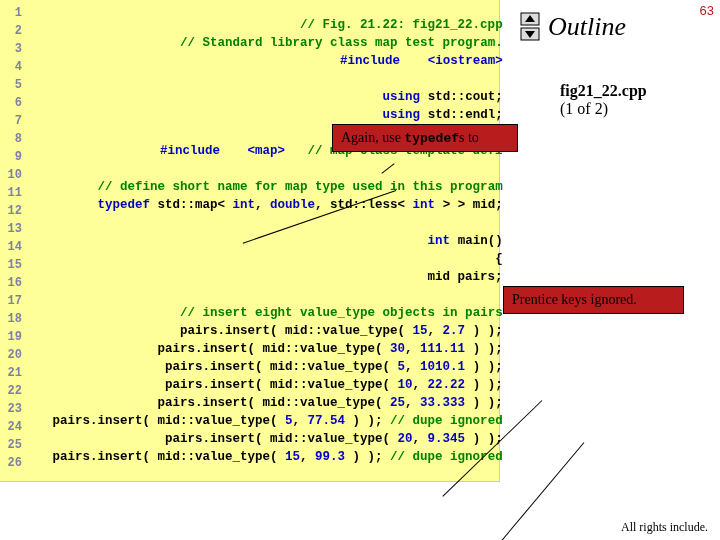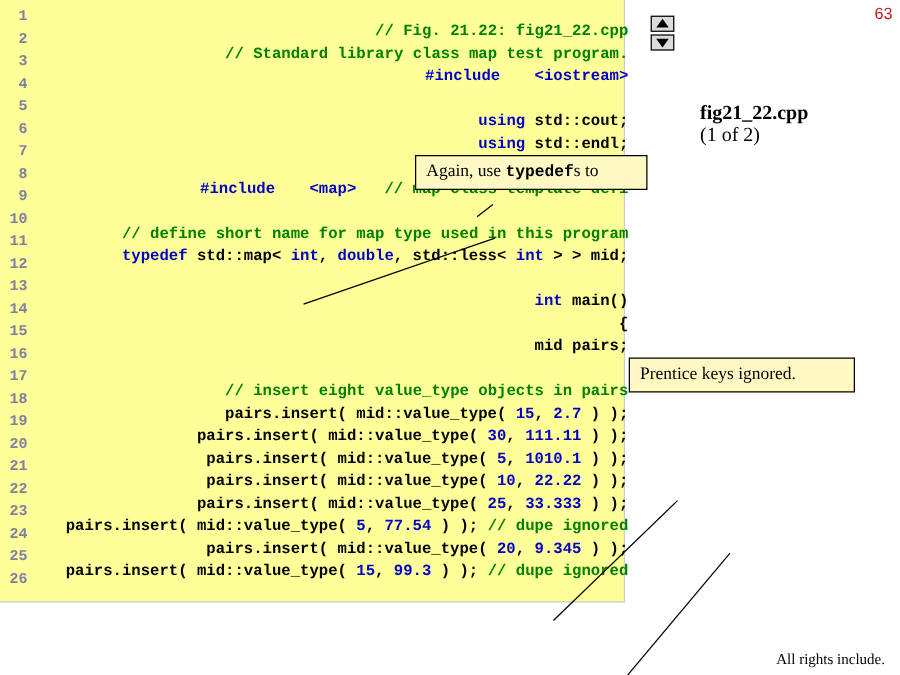--- a/index.html
+++ b/index.html
@@ -84,21 +84,21 @@
     color: #000;
     line-height: 18px;
     white-space: pre;
     text-align: right;
   }
   .code .cmt { color: #008000; }
   .code .pp  { color: #0000c8; margin-left: 20px; }
   .code .kw  { color: #0000c8; }
   .callout {
     position: absolute;
-    background: #fef9c3;
+    background: #b91c1c;
     border: 1px solid #000;
     font-family: "Times New Roman", serif;
     font-size: 14px;
     padding: 4px 8px;
     line-height: 1.25;
     box-shadow: 0 0 0 rgba(0,0,0,0);
   }
   .callout .tt { font-family: "Courier New", monospace; font-weight: bold; font-size: 13px;}
   .callout-typedef { top: 124px; left: 332px; width: 168px; }
   .callout-dup { top: 286px; left: 503px; width: 163px; }
@@ -128,20 +128,21 @@
 <div class="right-panel">
   <div class="outline-header">
     <span class="nav-arrows">
       <svg width="20" height="30">
         <rect x="1" y="1" width="18" height="12" fill="#dcdcdc" stroke="#000"></rect>
         <polygon points="10,3 5,10 15,10" fill="#000"></polygon>
         <rect x="1" y="16" width="18" height="12" fill="#dcdcdc" stroke="#000"></rect>
         <polygon points="10,26 5,19 15,19" fill="#000"></polygon>
       </svg>
     </span>
+    <span class="outline-text">Outline</span>
   </div>
   <div class="file-label">
     <span class="fname">fig21_22.cpp</span><br>
     <span>(1 of 2)</span>
   </div>
 </div>
 
 <div class="code-area">
   <div class="gutter" id="gutter">
       <div>1</div>

